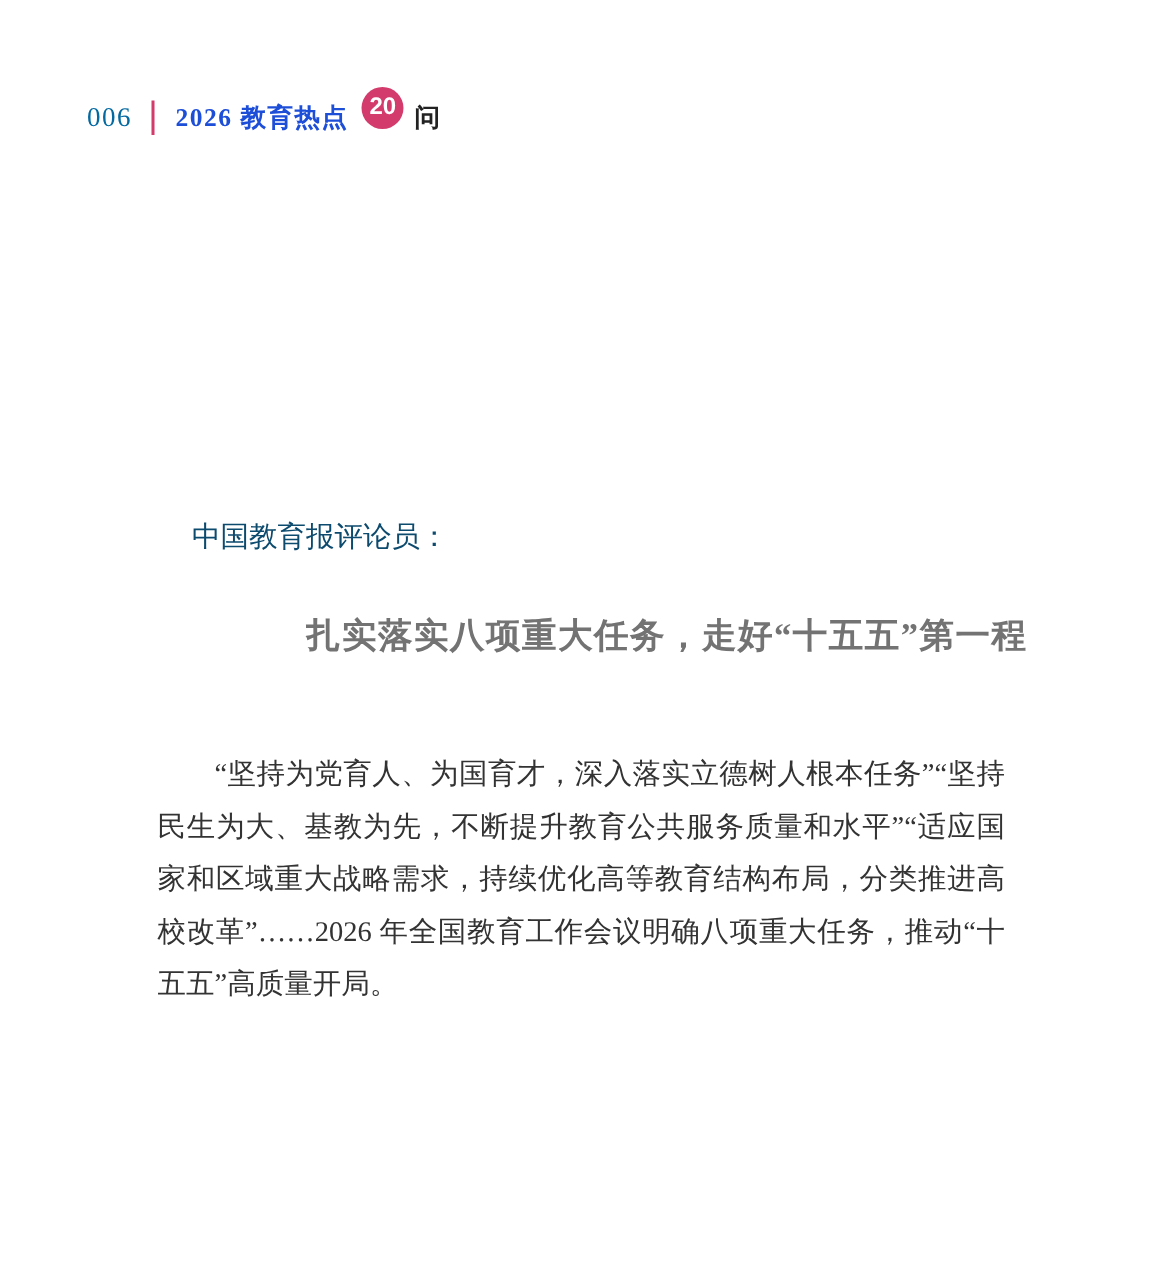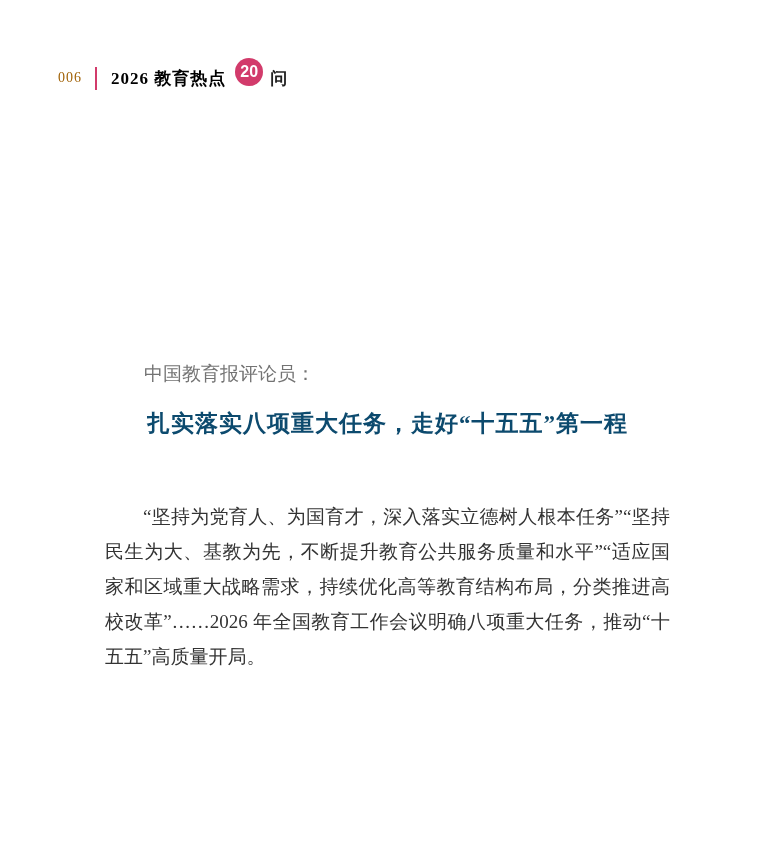--- a/index.html
+++ b/index.html
@@ -20,34 +20,34 @@
   
   .page-header {
     position: absolute;
     top: 62px;
     left: 58px;
     display: flex;
     align-items: center;
     height: 32px;
   }
   .page-number {
-    font-size: 14px;
-    color: #a16207;
+    font-size: 18px;
+    color: #0369a1;
     letter-spacing: 1px;
   }
   .header-divider {
     width: 2px;
     height: 23px;
     background: var(--accent);
     margin: 0 14px 0 13px;
   }
   .book-title {
     font-weight: bold;
     font-size: 17px;
-    color: #000000;
+    color: #1d4ed8;
     letter-spacing: 1px;
   }
   .badge {
     width: 28px;
     height: 28px;
     border-radius: 50%;
     background: var(--accent);
     color: #fff;
     font-weight: bold;
     font-size: 16px;
@@ -106,37 +106,37 @@
     background: var(--accent);
     margin-left: 2px;
   }
 
   
   .author-line {
     position: absolute;
     top: 345px;
     left: 90px;
     width: 595px;
-    margin: 16px;
+    margin: 0;
     font-size: 19px;
-    color: #737373;
+    color: #0c4a6e;
     text-indent: 2em;
   }
 
   
   .article-title {
     position: absolute;
     top: 408px;
     left: 90px;
     width: 595px;
     margin: 0;
     font-size: 23px;
     font-weight: bold;
-    text-align: center;
-    color: #0c4a6e;
+    text-align: right;
+    color: #737373;
     letter-spacing: 1px;
   }
 
   
   .commentary {
     position: absolute;
     top: 484px;
     left: 90px;
     width: 595px;
   }

